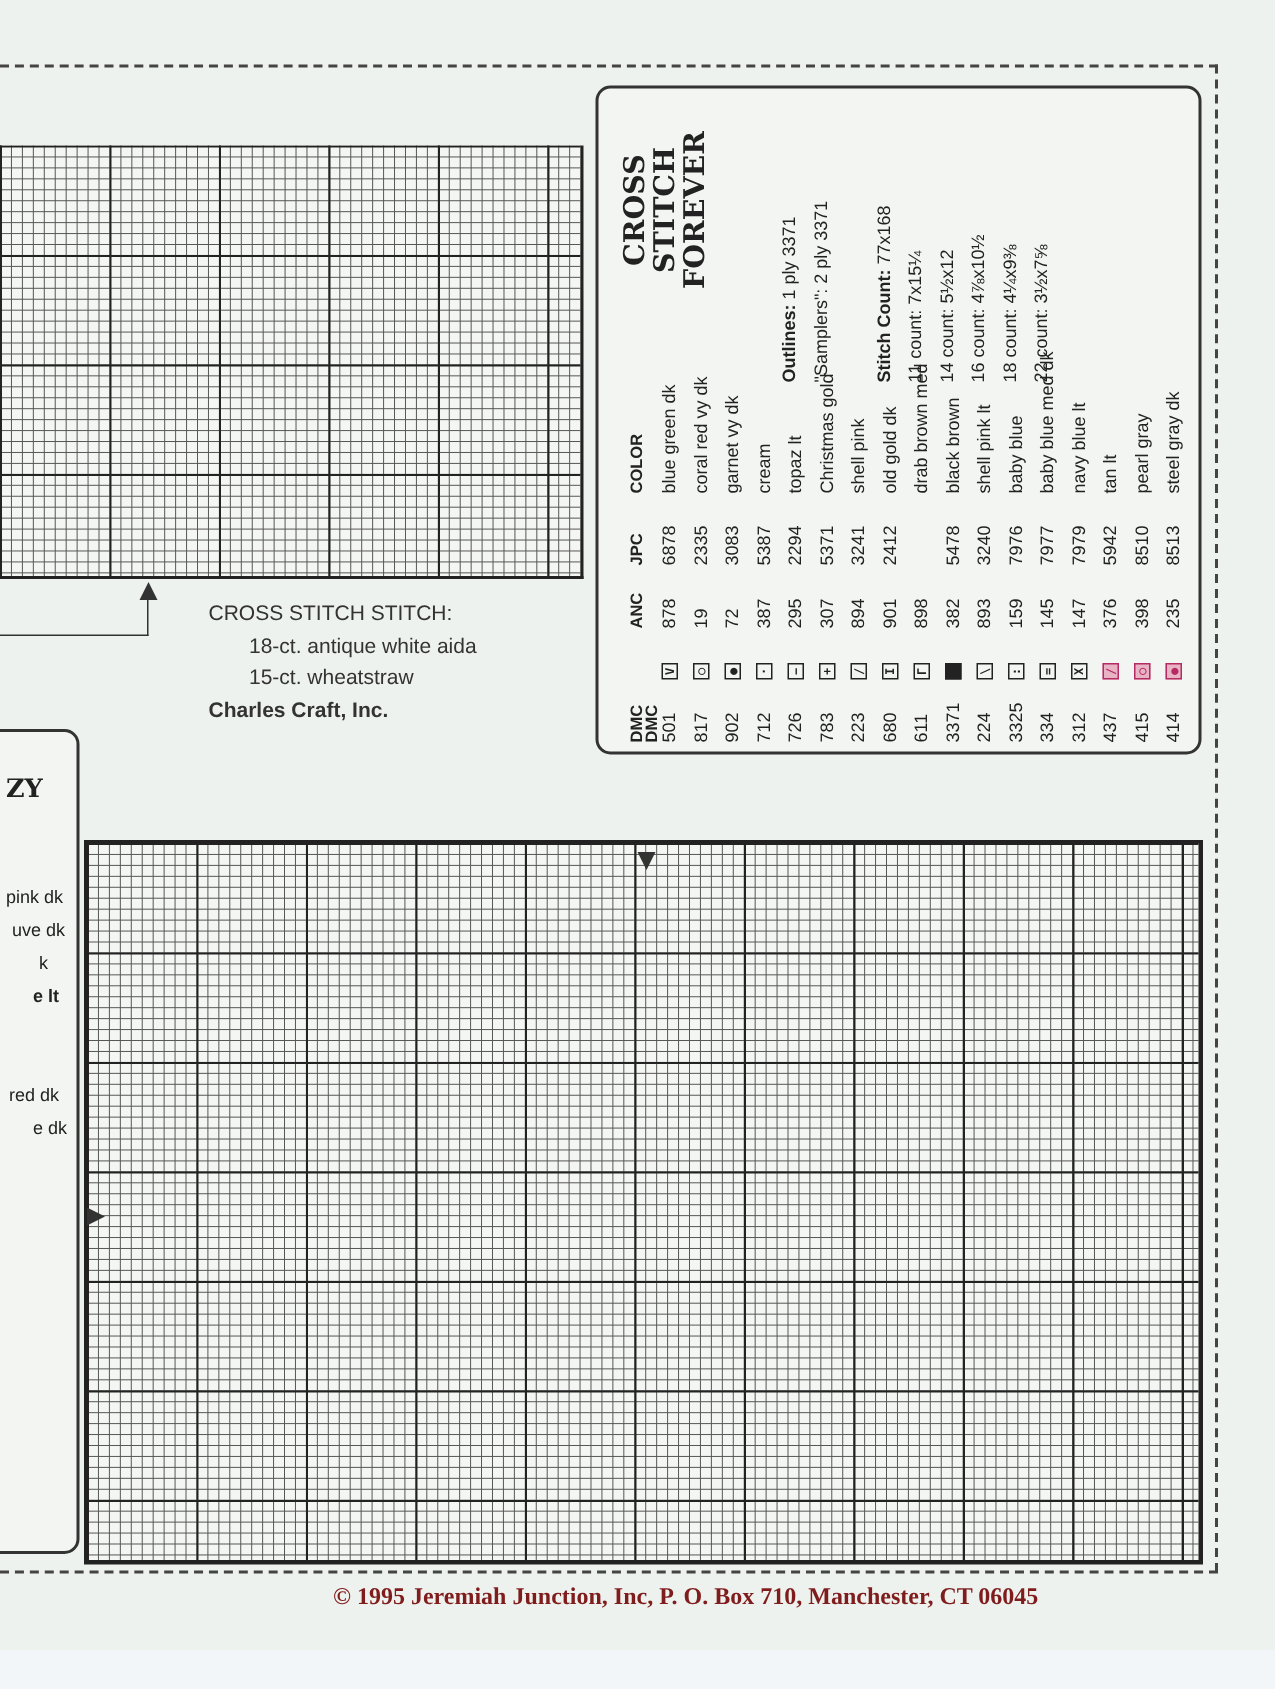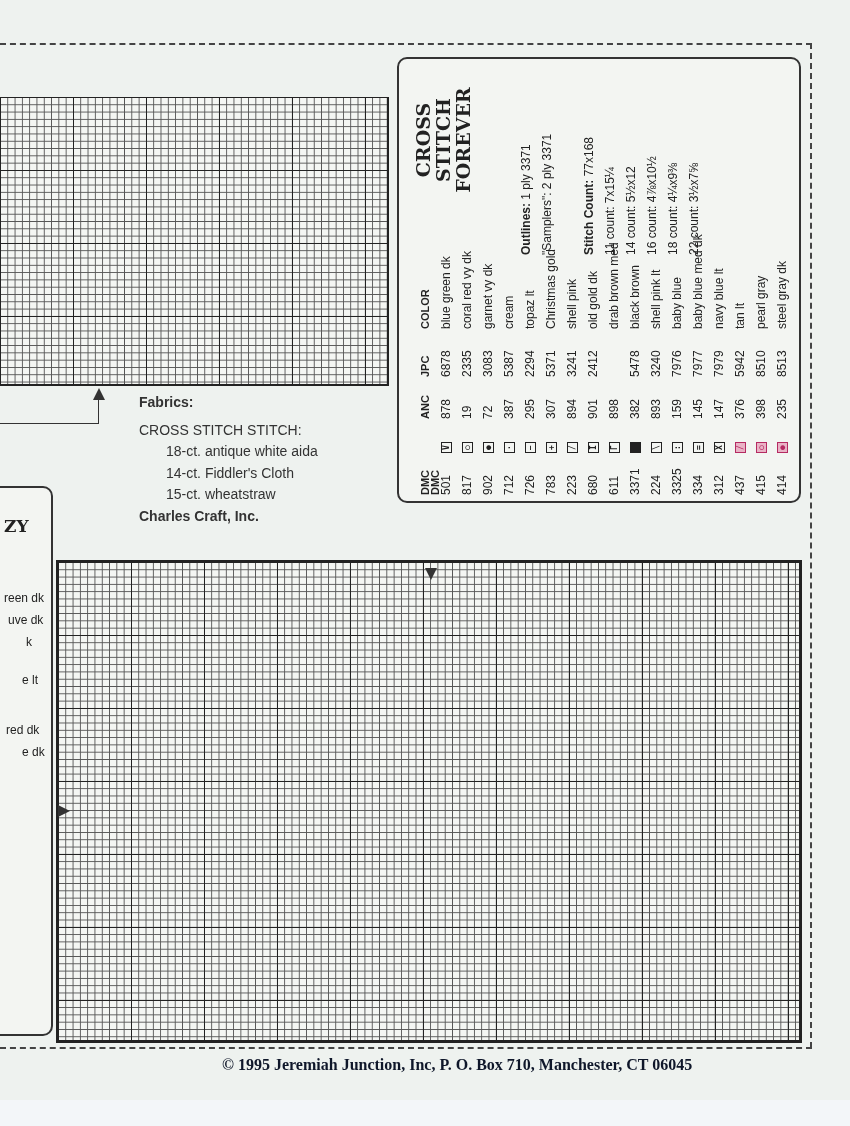--- a/index.html
+++ b/index.html
@@ -54,46 +54,44 @@
   .fabrics .h { font-weight:bold; }
   .fabrics .ind { padding-left:27px; }
 
   .crazy-panel {
     position:absolute; left:-20px; top:486px; width:73px; height:550px;
     border:2px solid #333; border-radius:10px; background:#f3f5f2; box-sizing:border-box;
   }
   .crazy-title { position:absolute; left:22px; top:28px; font:bold 17px "DejaVu Serif", serif; }
   .crazy-line { position:absolute; left:0; font:12px "Liberation Sans", sans-serif; white-space:nowrap; }
   .copyright {
-    position:absolute; left:222px; top:1056px; font:bold 16px "Liberation Serif", serif; color:#0f172a; white-space:nowrap;
+    position:absolute; left:222px; top:1056px; font:bold 16px "Liberation Serif", serif; color:#7f1d1d; white-space:nowrap;
   }
 </style>
 </head>
 <body>
 
 <div class="bottom-strip"></div>
 
 <div class="dash-h" style="left:0;top:43px;width:812px;"></div>
 <div class="dash-v" style="left:810px;top:43px;height:1005px;"></div>
 <div class="dash-h" style="left:0;top:1047px;width:812px;"></div>
 
 <div id="chart-top" class="grid" style="left:0;top:97px;width:389px;height:289px;border-right:2px solid #222;border-bottom:2px solid #222;box-sizing:border-box;"></div>
 
 <div style="position:absolute;left:0;top:388px;width:100px;height:40px;">
   <div style="position:absolute;left:0;top:35px;width:99px;height:0;border-top:1.5px solid #333;"></div>
   <div style="position:absolute;left:98px;top:6px;width:0;height:30px;border-left:1.5px solid #333;"></div>
   <div style="position:absolute;left:93px;top:0;width:0;height:0;border-left:6px solid transparent;border-right:6px solid transparent;border-bottom:12px solid #333;"></div>
 </div>
 
 <div class="fabrics">
-  <div class="h">Fabrics:</div>
   <div style="height:6px"></div>
   <div>CROSS STITCH STITCH:</div>
   <div class="ind">18-ct. antique white aida</div>
-  <div class="ind">14-ct. Fiddler's Cloth</div>
   <div class="ind">15-ct. wheatstraw</div>
   <div class="h">Charles Craft, Inc.</div>
 </div>
 
 <div class="key-panel">
   <div class="key-rot" id="key-rot">
     <div class="key-title">
       <div>CROSS STITCH</div>
       <div>FOREVER</div>
     </div>
@@ -271,24 +269,24 @@
         <div style="position: absolute; left: 0px; top: 271px;">16 count: 4⅞x10½</div>
         <div style="position: absolute; left: 0px; top: 292px;">18 count: 4¼x9⅜</div>
         <div style="position: absolute; left: 0px; top: 313px;">22 count: 3½x7⅝</div>
       </div>
   </div>
 </div>
 
 <div class="crazy-panel">
   <div class="crazy-title">ZY</div>
   <div id="crazy-lines">
-      <div class="crazy-line" style="top: 103px; left: 22px;">reen dk</div>
+      <div class="crazy-line" style="top: 103px; left: 22px;">pink dk</div>
       <div class="crazy-line" style="top: 125px; left: 26px;">uve dk</div>
       <div class="crazy-line" style="top: 147px; left: 44px;">k</div>
-      <div class="crazy-line" style="top: 185px; left: 40px;">e lt</div>
+      <div class="crazy-line" style="top: 169px; left: 40px; font-weight: bold;">e lt</div>
       <div class="crazy-line" style="top: 191px; left: 28px;"></div>
       <div class="crazy-line" style="top: 213px; left: 28px;"></div>
       <div class="crazy-line" style="top: 235px; left: 24px;">red dk</div>
       <div class="crazy-line" style="top: 257px; left: 40px;">e dk</div>
     </div>
 </div>
 
 <div id="chart-bottom" class="grid thick" style="left:56px;top:560px;width:746px;height:483px;border-width:2px 3px 3px 2px;"></div>
 
 <div style="position:absolute;left:58px;top:805px;width:0;height:0;border-top:6px solid transparent;border-bottom:6px solid transparent;border-left:12px solid #333;"></div>

